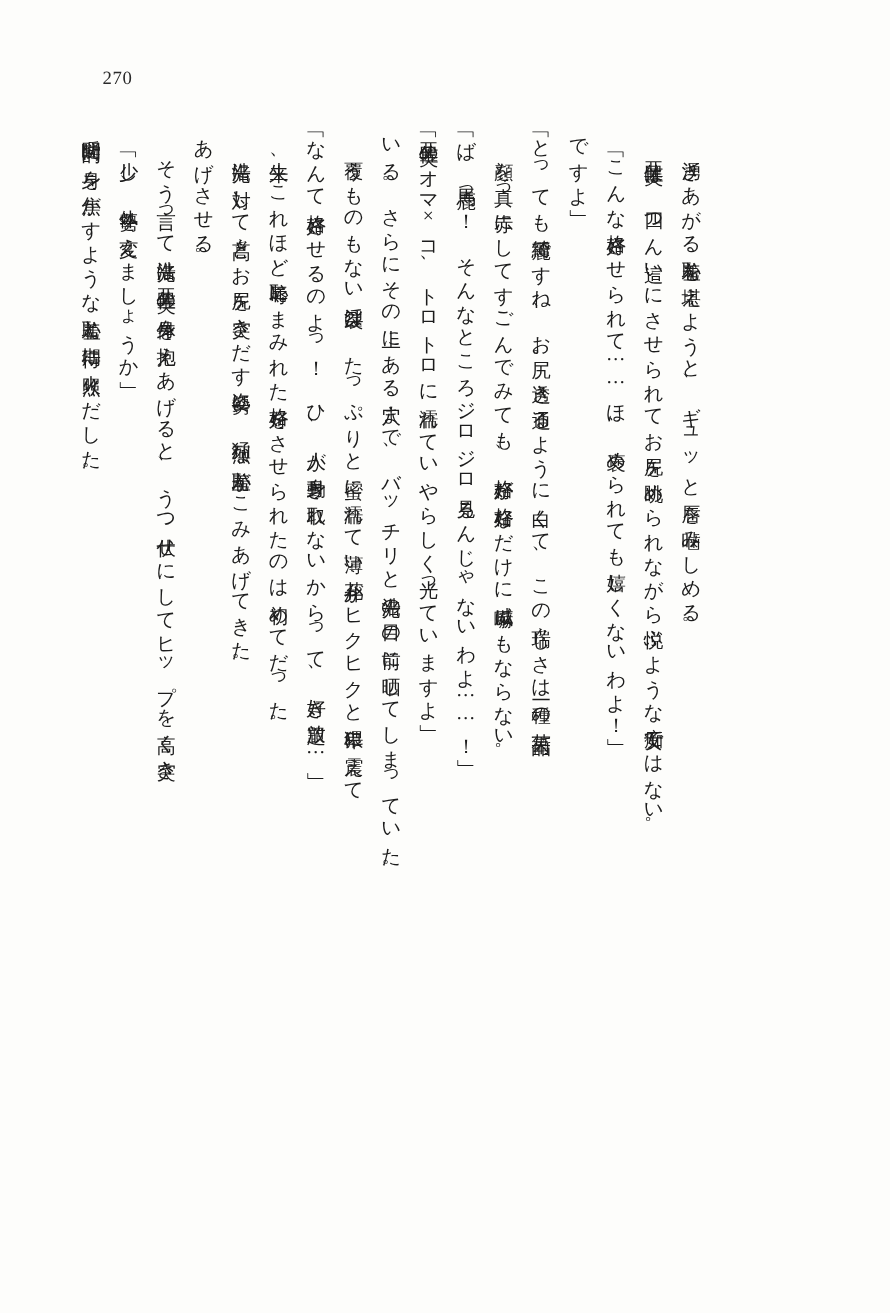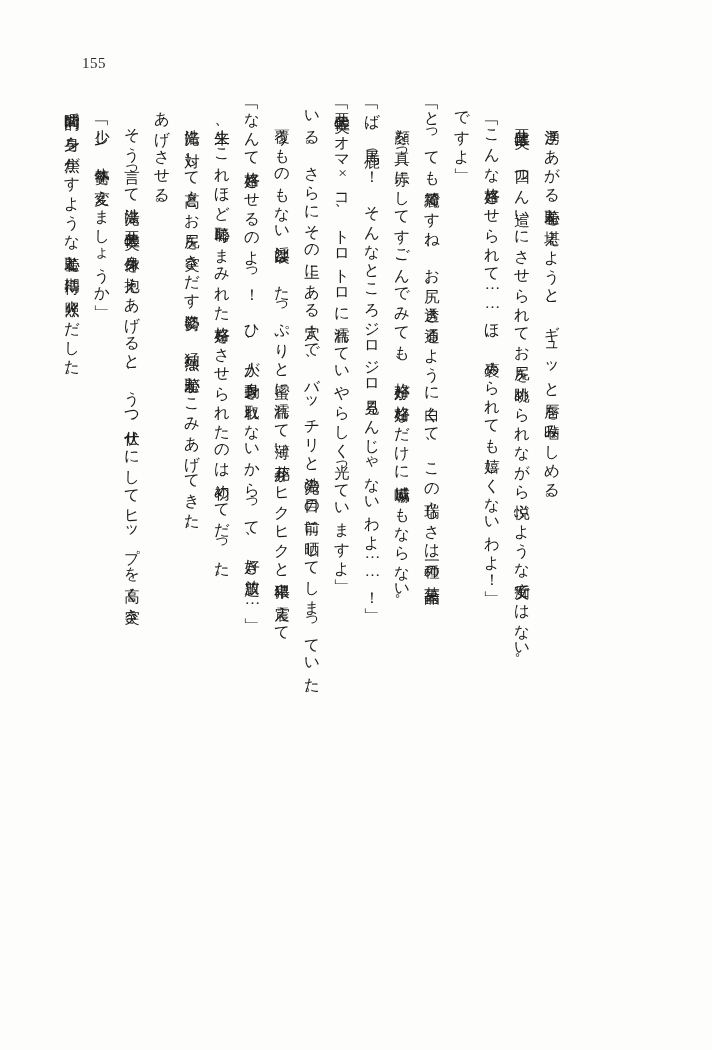--- a/index.html
+++ b/index.html
@@ -54,21 +54,21 @@
   }
   .column.indent {
     padding-top: 16px;
   }
 </style>
 </head>
 <body>
 
 <div class="page">
 
-  <div class="page-number">155</div>
+  <div class="page-number">270</div>
 
   <div class="text-block">
     <div class="column">瞬間的に身を焦がすような羞恥と期待に火照りだした。</div>
     <div class="column indent">「少し、体勢を変えましょうか」</div>
     <div class="column">　そう言って浩光は亜佐美の身体を抱えあげると、うつ伏せにしてヒップを高く突き</div>
     <div class="column">あげさせる。</div>
     <div class="column">　浩光に対して高々とお尻を突きだす姿勢に、猛烈な羞恥がこみあげてきた。</div>
     <div class="column">　生来、これほど恥辱にまみれた格好をさせられたのは初めてだった。</div>
     <div class="column">「なんて格好させるのよっ！　ひ、人が身動き取れないからって、好き放題……」</div>
     <div class="column">　覆うものもない淫裂は、たっぷりと蜜に濡れて薄い花弁がヒクヒクと卑猥に震えて</div>

